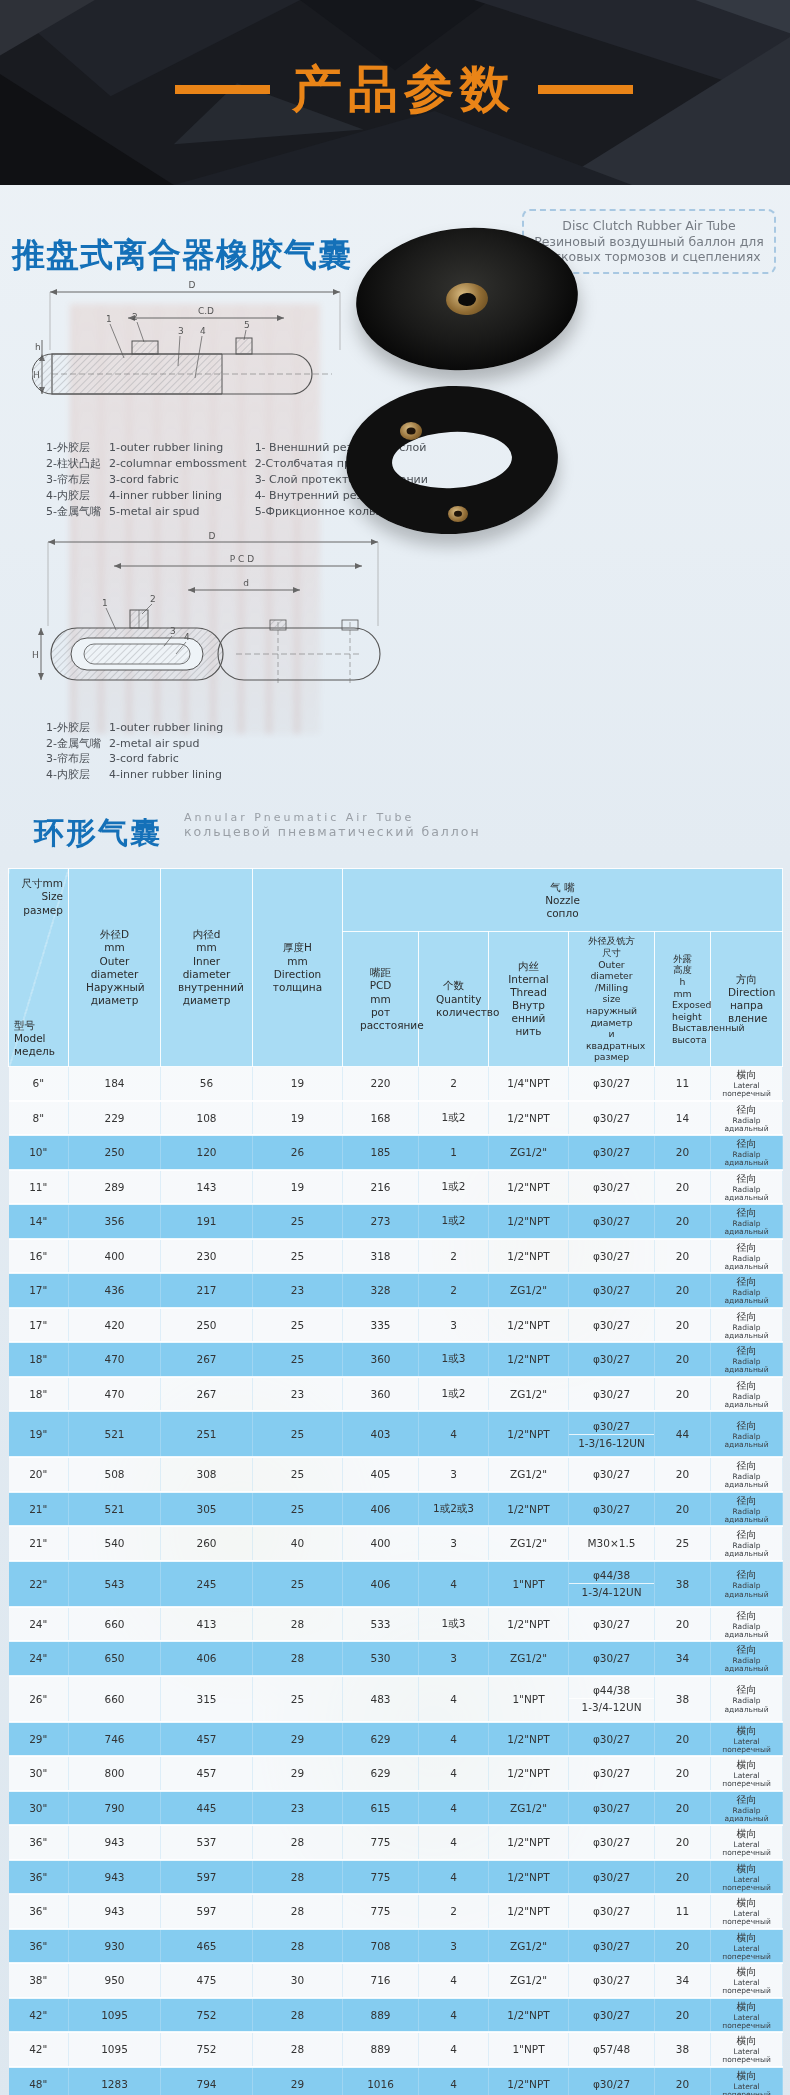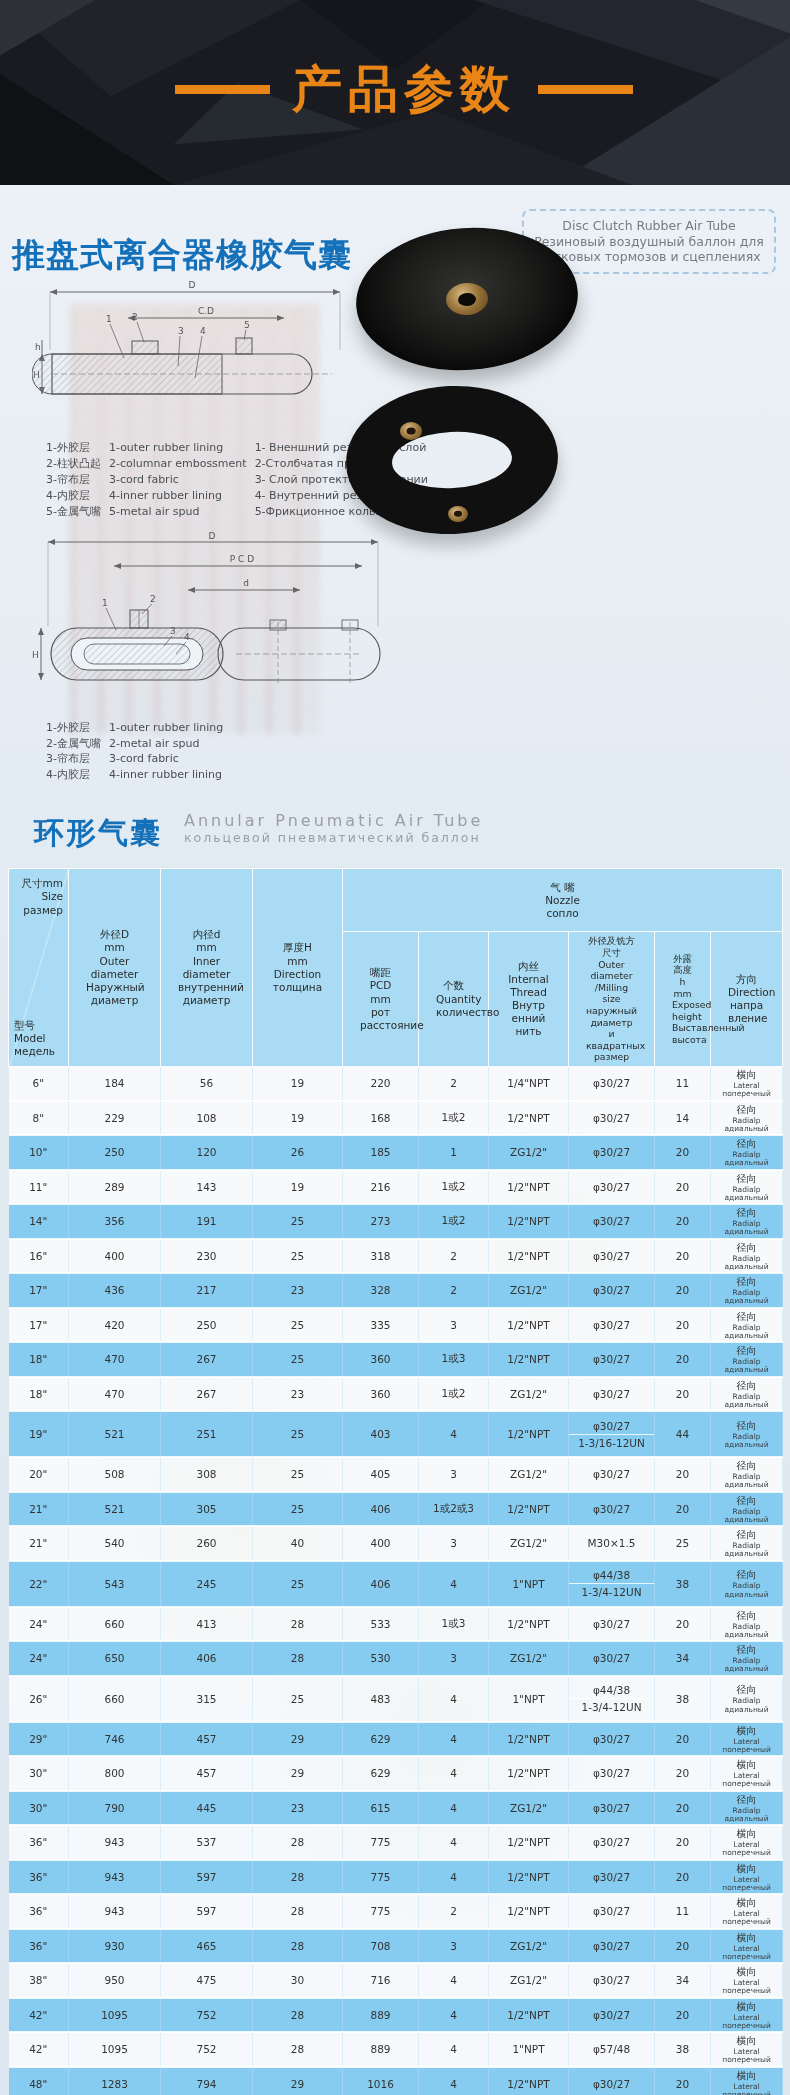--- a/index.html
+++ b/index.html
@@ -39,21 +39,21 @@
   .photo1 .hub-hole{position:absolute;left:50%;top:50%;width:18px;height:13px;margin:-6px 0 0 -9px;border-radius:50%;background:#0c0b0a;}
   .photo2{position:absolute;right:232px;top:112px;width:212px;height:148px;border-radius:50%;transform:rotate(-3deg);z-index:2;
     border:46px solid #101010;box-sizing:border-box;
     background:transparent;box-shadow:0 12px 16px rgba(0,0,0,.22), inset 0 3px 6px rgba(255,255,255,.06);}
   .brass{position:absolute;border-radius:50%;background:radial-gradient(circle at 40% 35%,#d9bc84,#96713a 55%,#5f4216);}
   .brass .bh{position:absolute;left:50%;top:50%;width:40%;height:40%;transform:translate(-50%,-50%);border-radius:50%;background:#20150a;}
   
   .section-head{display:flex;align-items:flex-start;gap:18px;padding:10px 0 8px 30px;position:relative;z-index:1;}
   .section-head h3{margin:4px;font-size:30px;font-weight:bold;color:#1470b8;letter-spacing:2px;}
   .section-sub{color:#999fa6;padding-top:2px;}
-  .section-sub .en{font-size:16px;letter-spacing:3px;}
+  .section-sub .en{font-size:11px;letter-spacing:3px;}
   .section-sub .ru{font-size:12.5px;letter-spacing:2px;}
   
   .twrap{position:relative;margin:2px 8px 6px 8px;}
   .bg-tint{position:absolute;inset:0;opacity:.16;pointer-events:none;
     background:
       radial-gradient(220px 260px at 30% 52%,rgba(150,160,60,.8),transparent 70%),
       radial-gradient(260px 300px at 55% 68%,rgba(90,140,90,.7),transparent 70%),
       radial-gradient(200px 240px at 70% 30%,rgba(190,150,80,.6),transparent 70%);}
   table{border-collapse:collapse;table-layout:fixed;width:774px;position:relative;z-index:1;}
   th,td{text-align:center;vertical-align:middle;}

